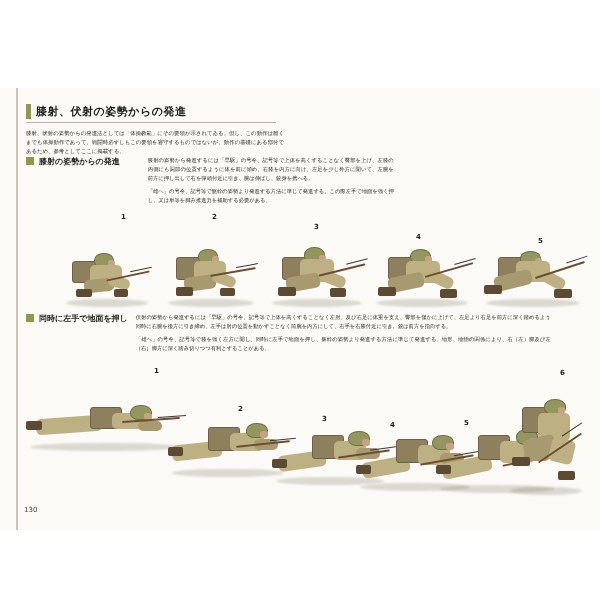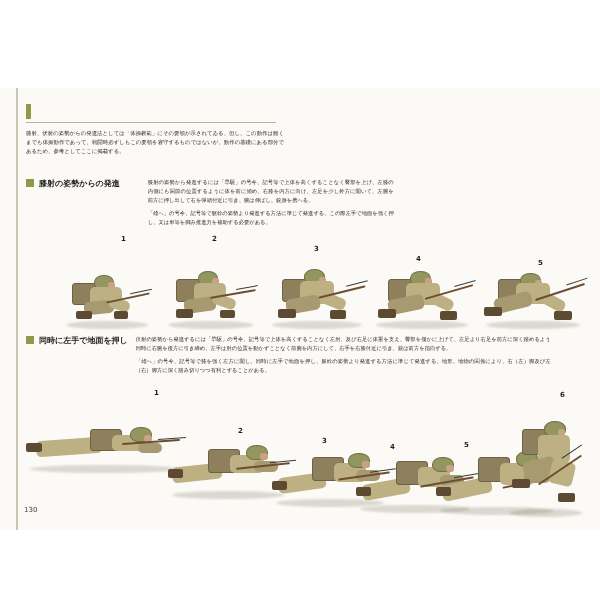--- a/index.html
+++ b/index.html
@@ -85,21 +85,21 @@
     width: 258px;
     font-size: 5.4px;
     line-height: 1.65;
     color: #2b2b28;
     text-align: justify;
   }
   
   .sub-row {
     display: flex;
     align-items: flex-start;
-    margin-top: 22px;
+    margin-top: 0;
   }
   .sub-marker {
     width: 8px;
     height: 8px;
     background: #8c9a4a;
     margin-right: 5px;
     margin-top: 1px;
     flex: none;
   }
   .sub-title {
@@ -217,20 +217,21 @@
   <div class="band-top"></div>
   <div class="band-bottom"></div>
 
   <div class="sheet">
     <div class="left-rule"></div>
 
     <div class="content">
 
       <div class="section-title-row">
         <div class="title-bar"></div>
+        <div class="section-title">膝射、伏射の姿勢からの発進</div>
       </div>
       <div class="title-underline"></div>
 
       <div class="intro">膝射、伏射の姿勢からの発進法としては「体操教範」にその要領が示されてゐる。但し、この動作は脆くまでも体操動作であって、戦闘時必ずしもこの要領を容守するものではないが、動作の基礎にある部分であるため、参考としてここに掲載する。</div>
 
       <div class="block-1">
         <div class="sub-row">
           <div class="sub-marker"></div>
           <div class="sub-title">膝射の姿勢からの発進</div>
           <div style="width:14px"></div>

